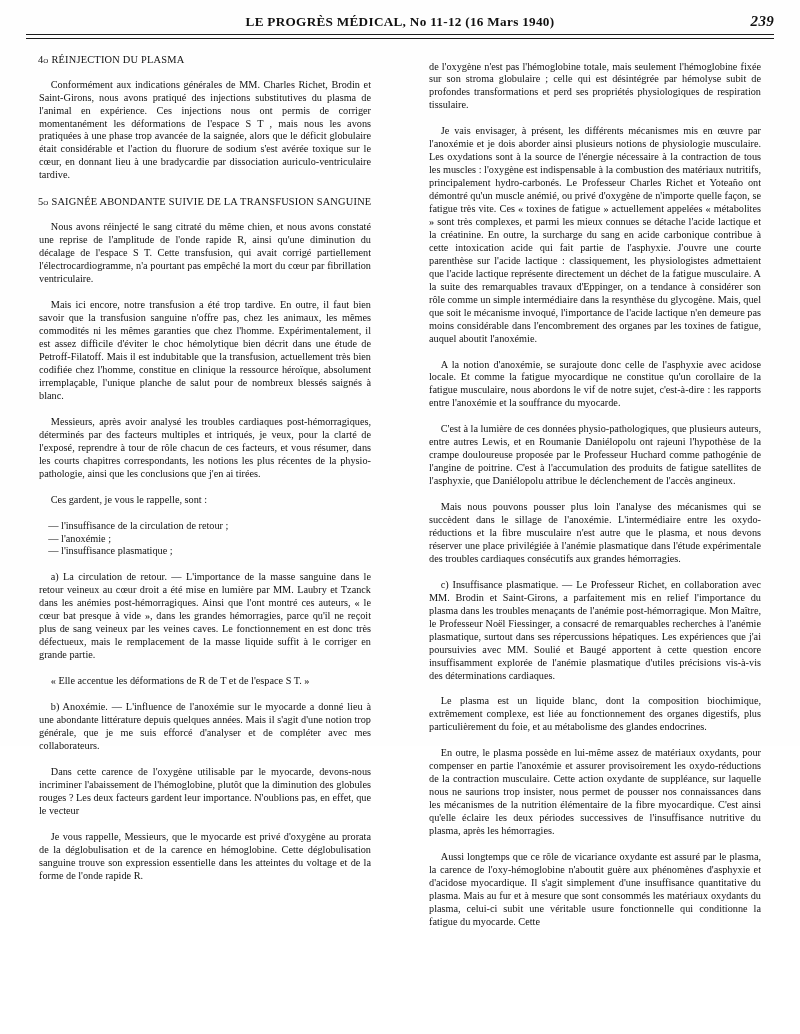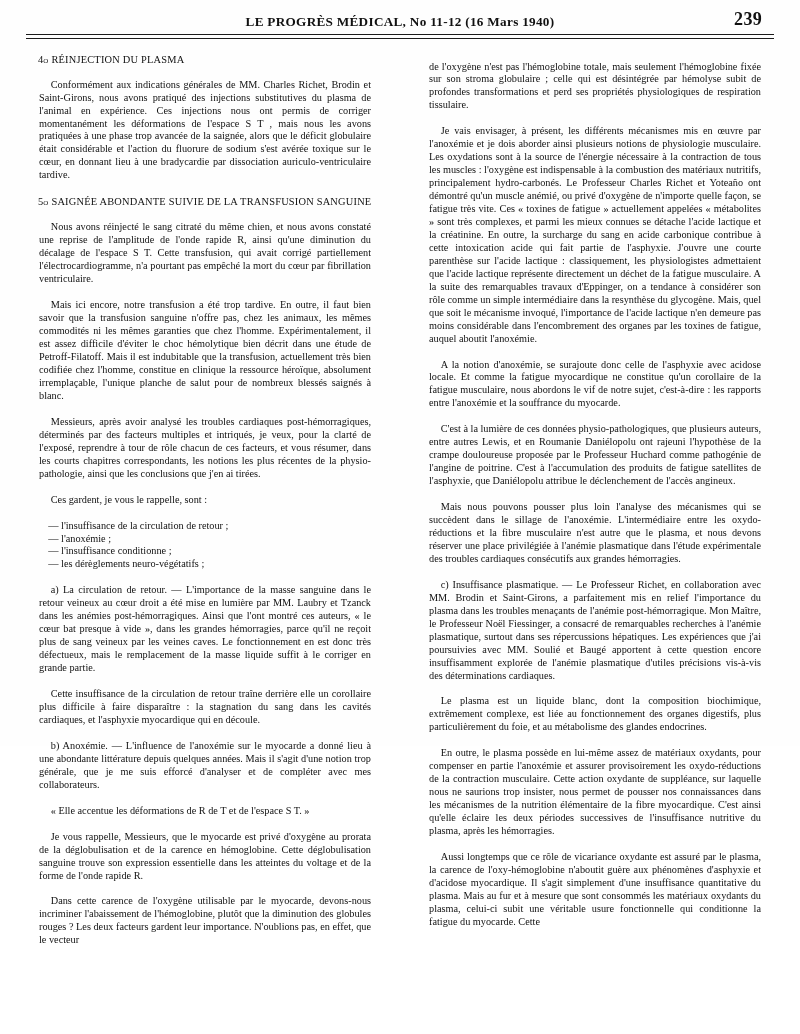--- a/index.html
+++ b/index.html
@@ -29,24 +29,25 @@
     font-size: 13.2px;
     letter-spacing: 0.3px;
     font-weight: bold;
     padding-bottom: 4px;
   }
   .header .title {
     white-space: nowrap;
   }
   .header .pageno {
     position: absolute;
-    right: 12px;
+    right: 0;
     bottom: 4px;
-    font-size: 18px;
+    font-size: 15px;
     font-weight: bold;
+    font-style: italic;
   }
   .rule-double {
     border-top: 1.6px solid #1a1a1a;
     border-bottom: 0.8px solid #1a1a1a;
     height: 2.5px;
     margin: 0 0 9px 0;
   }
   .columns {
     display: flex;
     gap: 32px;
@@ -98,29 +99,27 @@
       <div class="sechead">4o RÉINJECTION DU PLASMA</div>
       <p>Conformément aux indications générales de MM. Charles Richet, Brodin et Saint-Girons, nous avons pratiqué des injections substitutives du plasma de l'animal en expérience. Ces injections nous ont permis de corriger momentanément les déformations de l'espace S T , mais nous les avons pratiquées à une phase trop avancée de la saignée, alors que le déficit globulaire était considérable et l'action du fluorure de sodium s'est avérée toxique sur le cœur, en donnant lieu à une bradycardie par dissociation auriculo-ventriculaire tardive.</p>
       <div class="sechead">5o SAIGNÉE ABONDANTE SUIVIE DE LA TRANSFUSION SANGUINE</div>
       <p>Nous avons réinjecté le sang citraté du même chien, et nous avons constaté une reprise de l'amplitude de l'onde rapide R, ainsi qu'une diminution du décalage de l'espace S T. Cette transfusion, qui avait corrigé partiellement l'électrocardiogramme, n'a pourtant pas empêché la mort du cœur par fibrillation ventriculaire.</p>
       <p>Mais ici encore, notre transfusion a été trop tardive. En outre, il faut bien savoir que la transfusion sanguine n'offre pas, chez les animaux, les mêmes commodités ni les mêmes garanties que chez l'homme. Expérimentalement, il est assez difficile d'éviter le choc hémolytique bien décrit dans une étude de Petroff-Filatoff. Mais il est indubitable que la transfusion, actuellement très bien codifiée chez l'homme, constitue en clinique la ressource héroïque, absolument irremplaçable, l'unique planche de salut pour de nombreux blessés saignés à blanc.</p>
       <p>Messieurs, après avoir analysé les troubles cardiaques post-hémorragiques, déterminés par des facteurs multiples et intriqués, je veux, pour la clarté de l'exposé, reprendre à tour de rôle chacun de ces facteurs, et vous résumer, dans les courts chapitres correspondants, les notions les plus récentes de la physio-pathologie, ainsi que les conclusions que j'en ai tirées.</p>
       <p>Ces gardent, je vous le rappelle, sont :</p>
       <div class="list">
         <div>— l'insuffisance de la circulation de retour ;</div>
         <div>— l'anoxémie ;</div>
-        <div>— l'insuffisance conditionne ;</div>
-        <div>— les dérèglements neuro-végétatifs ;</div>
+        <div>— l'insuffisance plasmatique ;</div>
       </div>
       <p>a) La circulation de retour. — L'importance de la masse sanguine dans le retour veineux au cœur droit a été mise en lumière par MM. Laubry et Tzanck dans les anémies post-hémorragiques. Ainsi que l'ont montré ces auteurs, « le cœur bat presque à vide », dans les grandes hémorragies, parce qu'il ne reçoit plus de sang veineux par les veines caves. Le fonctionnement en est donc très défectueux, mais le remplacement de la masse liquide suffit à le corriger en grande partie.</p>
-      <p>Cette insuffisance de la circulation de retour traîne derrière elle un corollaire plus difficile à faire disparaître : la stagnation du sang dans les cavités cardiaques, et l'asphyxie myocardique qui en découle.</p>
+      <p>« Elle accentue les déformations de R de T et de l'espace S T. »</p>
       <p>b) Anoxémie. — L'influence de l'anoxémie sur le myocarde a donné lieu à une abondante littérature depuis quelques années. Mais il s'agit d'une notion trop générale, que je me suis efforcé d'analyser et de compléter avec mes collaborateurs.</p>
-      <p>« Elle accentue les déformations de R de T et de l'espace S T. »</p>
+      <p>Dans cette carence de l'oxygène utilisable par le myocarde, devons-nous incriminer l'abaissement de l'hémoglobine, plutôt que la diminution des globules rouges ? Les deux facteurs gardent leur importance. N'oublions pas, en effet, que le vecteur</p>
       <p>Je vous rappelle, Messieurs, que le myocarde est privé d'oxygène au prorata de la déglobulisation et de la carence en hémoglobine. Cette déglobulisation sanguine trouve son expression essentielle dans les atteintes du voltage et de la forme de l'onde rapide R.</p>
-      <p>Dans cette carence de l'oxygène utilisable par le myocarde, devons-nous incriminer l'abaissement de l'hémoglobine, plutôt que la diminution des globules rouges ? Les deux facteurs gardent leur importance. N'oublions pas, en effet, que le vecteur</p>
     </div>
 
     <div class="col right">
       <p class="noind">de l'oxygène n'est pas l'hémoglobine totale, mais seulement l'hémoglobine fixée sur son stroma globulaire ; celle qui est désintégrée par hémolyse subit de profondes transformations et perd ses propriétés physiologiques de respiration tissulaire.</p>
       <p>Je vais envisager, à présent, les différents mécanismes mis en œuvre par l'anoxémie et je dois aborder ainsi plusieurs notions de physiologie musculaire. Les oxydations sont à la source de l'énergie nécessaire à la contraction de tous les muscles : l'oxygène est indispensable à la combustion des matériaux nutritifs, principalement hydro-carbonés. Le Professeur Charles Richet et Yoteaño ont démontré qu'un muscle anémié, ou privé d'oxygène de n'importe quelle façon, se fatigue très vite. Ces « toxines de fatigue » actuellement appelées « métabolites » sont très complexes, et parmi les mieux connues se détache l'acide lactique et la créatinine. En outre, la surcharge du sang en acide carbonique contribue à cette intoxication acide qui fait partie de l'asphyxie. J'ouvre une courte parenthèse sur l'acide lactique : classiquement, les physiologistes admettaient que l'acide lactique représente directement un déchet de la fatigue musculaire. A la suite des remarquables travaux d'Eppinger, on a tendance à considérer son rôle comme un simple intermédiaire dans la resynthèse du glycogène. Mais, quel que soit le mécanisme invoqué, l'importance de l'acide lactique n'en demeure pas moins considérable dans l'encombrement des organes par les toxines de fatigue, auquel aboutit l'anoxémie.</p>
       <p>A la notion d'anoxémie, se surajoute donc celle de l'asphyxie avec acidose locale. Et comme la fatigue myocardique ne constitue qu'un corollaire de la fatigue musculaire, nous abordons le vif de notre sujet, c'est-à-dire : les rapports entre l'anoxémie et la souffrance du myocarde.</p>
       <p>C'est à la lumière de ces données physio-pathologiques, que plusieurs auteurs, entre autres Lewis, et en Roumanie Daniélopolu ont rajeuni l'hypothèse de la crampe douloureuse proposée par le Professeur Huchard comme pathogénie de l'angine de poitrine. C'est à l'accumulation des produits de fatigue satellites de l'asphyxie, que Daniélopolu attribue le déclenchement de l'accès angineux.</p>
       <p>Mais nous pouvons pousser plus loin l'analyse des mécanismes qui se succèdent dans le sillage de l'anoxémie. L'intermédiaire entre les oxydo-réductions et la fibre musculaire n'est autre que le plasma, et nous devons réserver une place privilégiée à l'anémie plasmatique dans l'étude expérimentale des troubles cardiaques consécutifs aux grandes hémorragies.</p>
       <p>c) Insuffisance plasmatique. — Le Professeur Richet, en collaboration avec MM. Brodin et Saint-Girons, a parfaitement mis en relief l'importance du plasma dans les troubles menaçants de l'anémie post-hémorragique. Mon Maître, le Professeur Noël Fiessinger, a consacré de remarquables recherches à l'anémie plasmatique, surtout dans ses répercussions hépatiques. Les expériences que j'ai poursuivies avec MM. Soulié et Baugé apportent à cette question encore insuffisamment explorée de l'anémie plasmatique d'utiles précisions vis-à-vis des déterminations cardiaques.</p>
       <p>Le plasma est un liquide blanc, dont la composition biochimique, extrêmement complexe, est liée au fonctionnement des organes digestifs, plus particulièrement du foie, et au métabolisme des glandes endocrines.</p>

